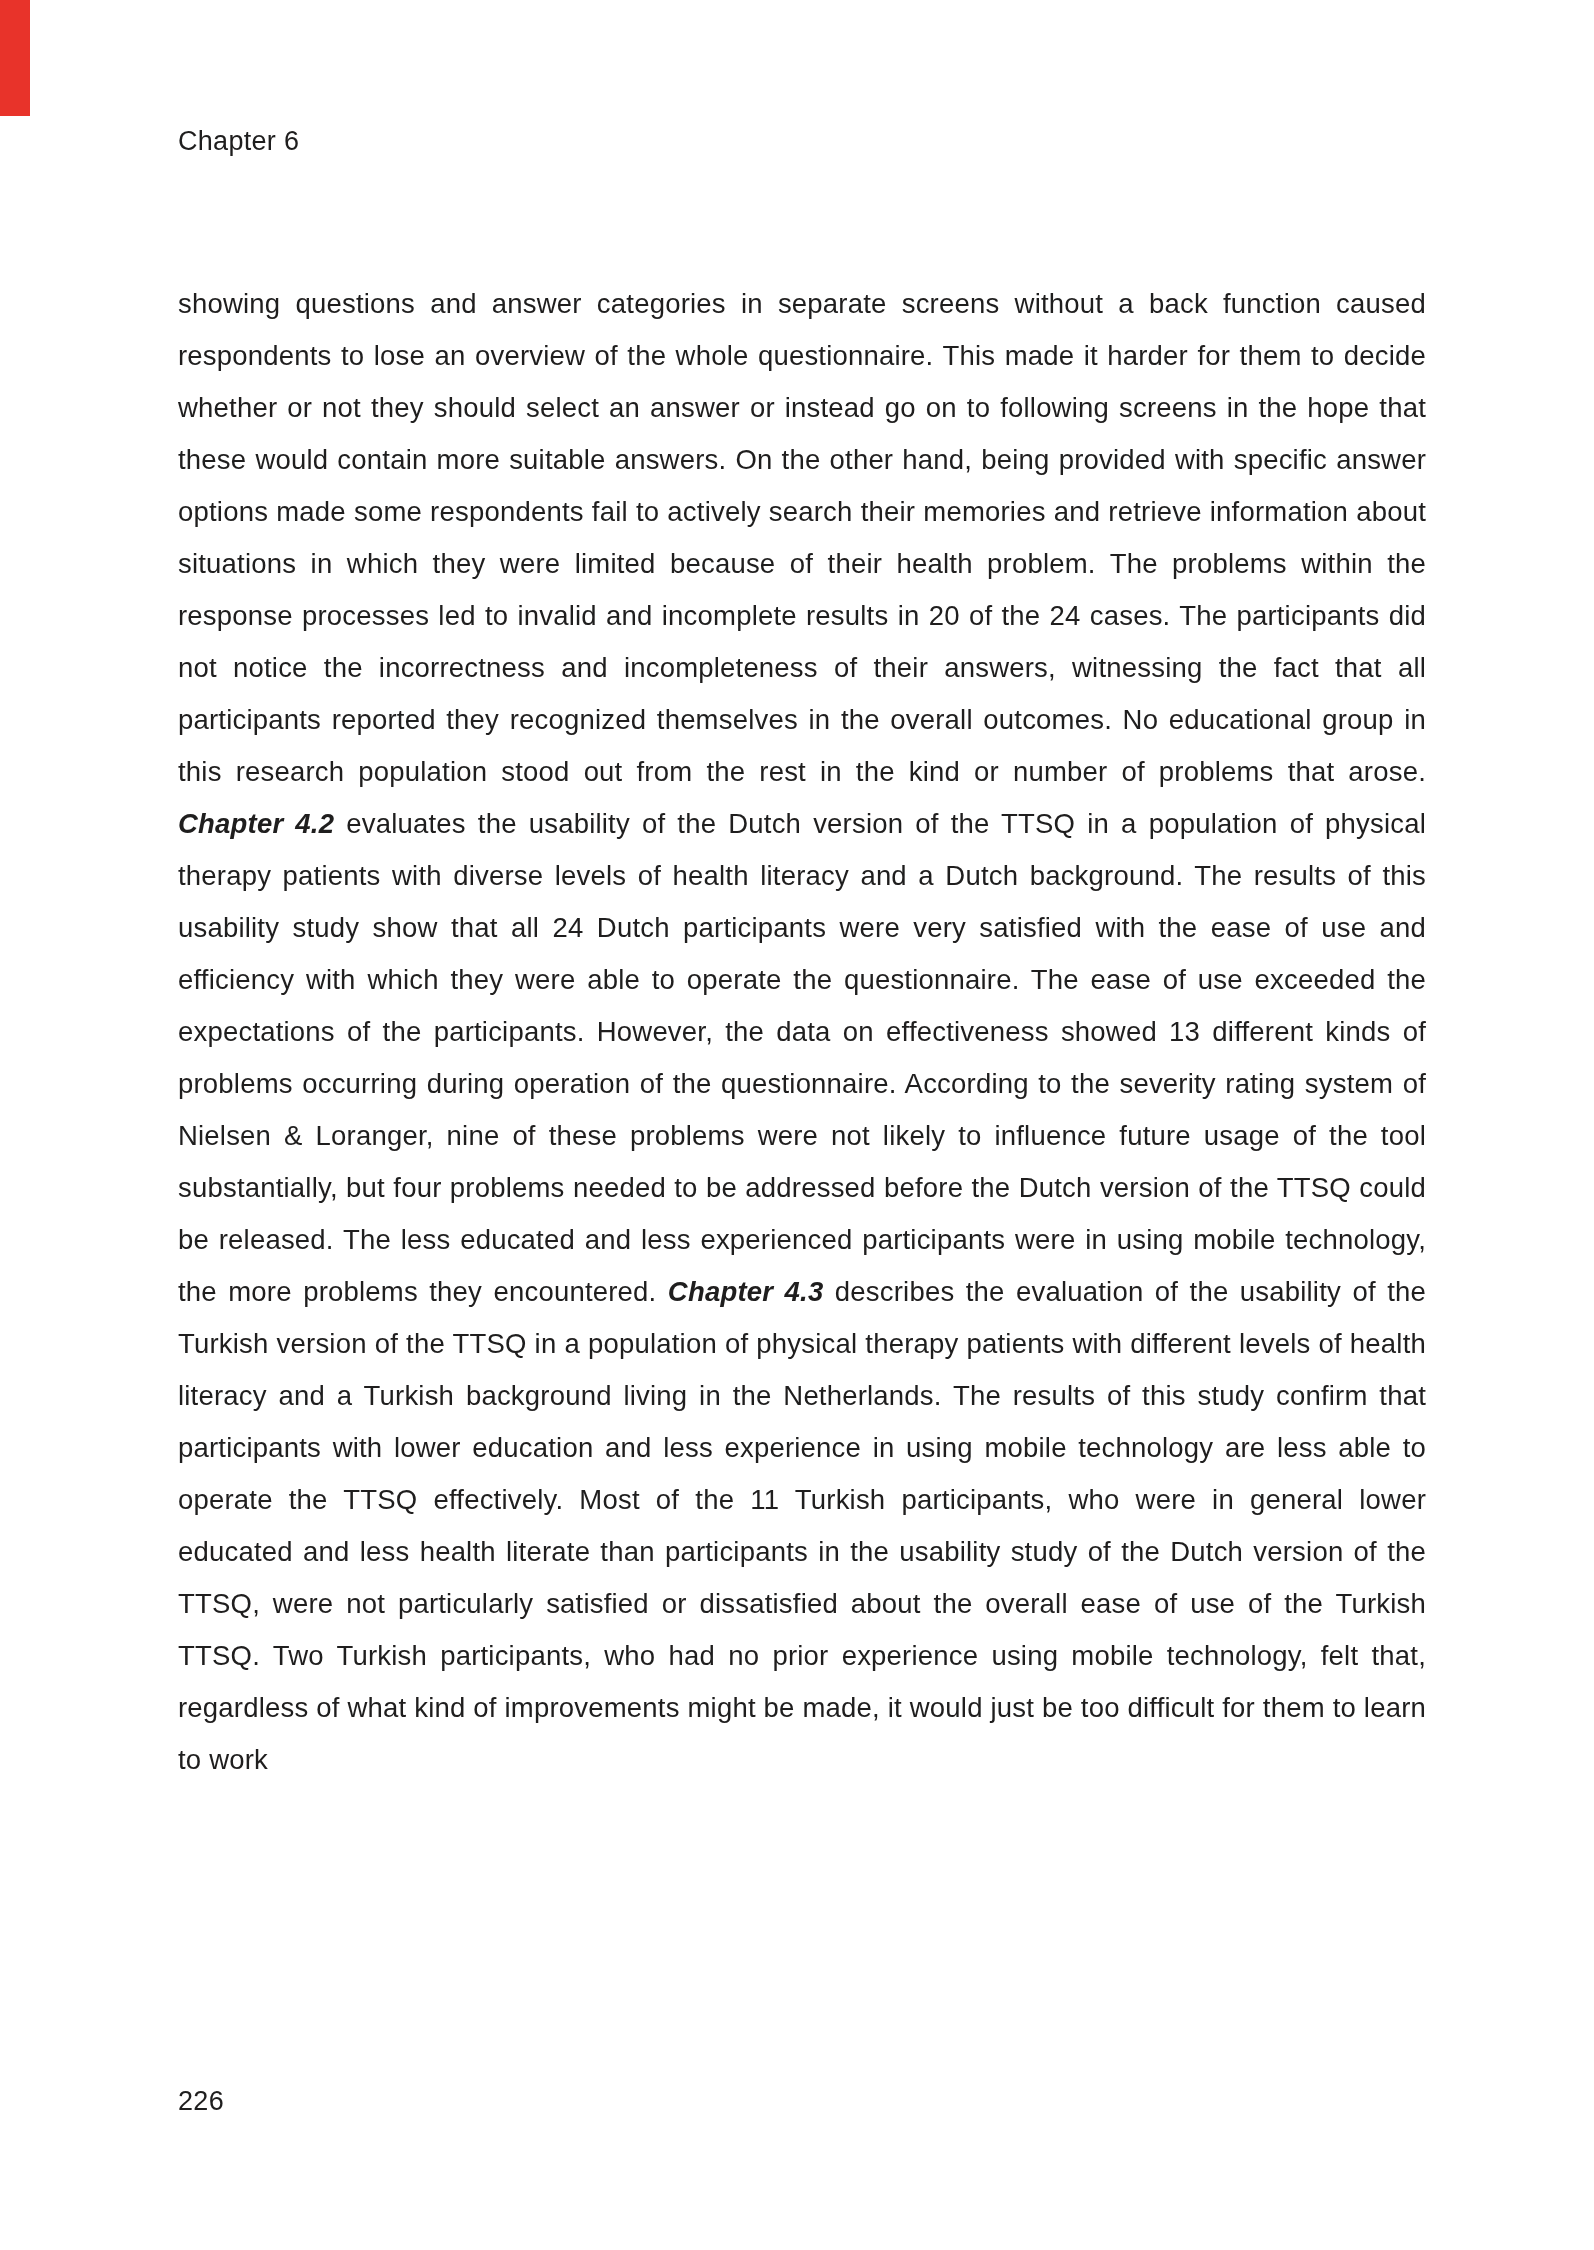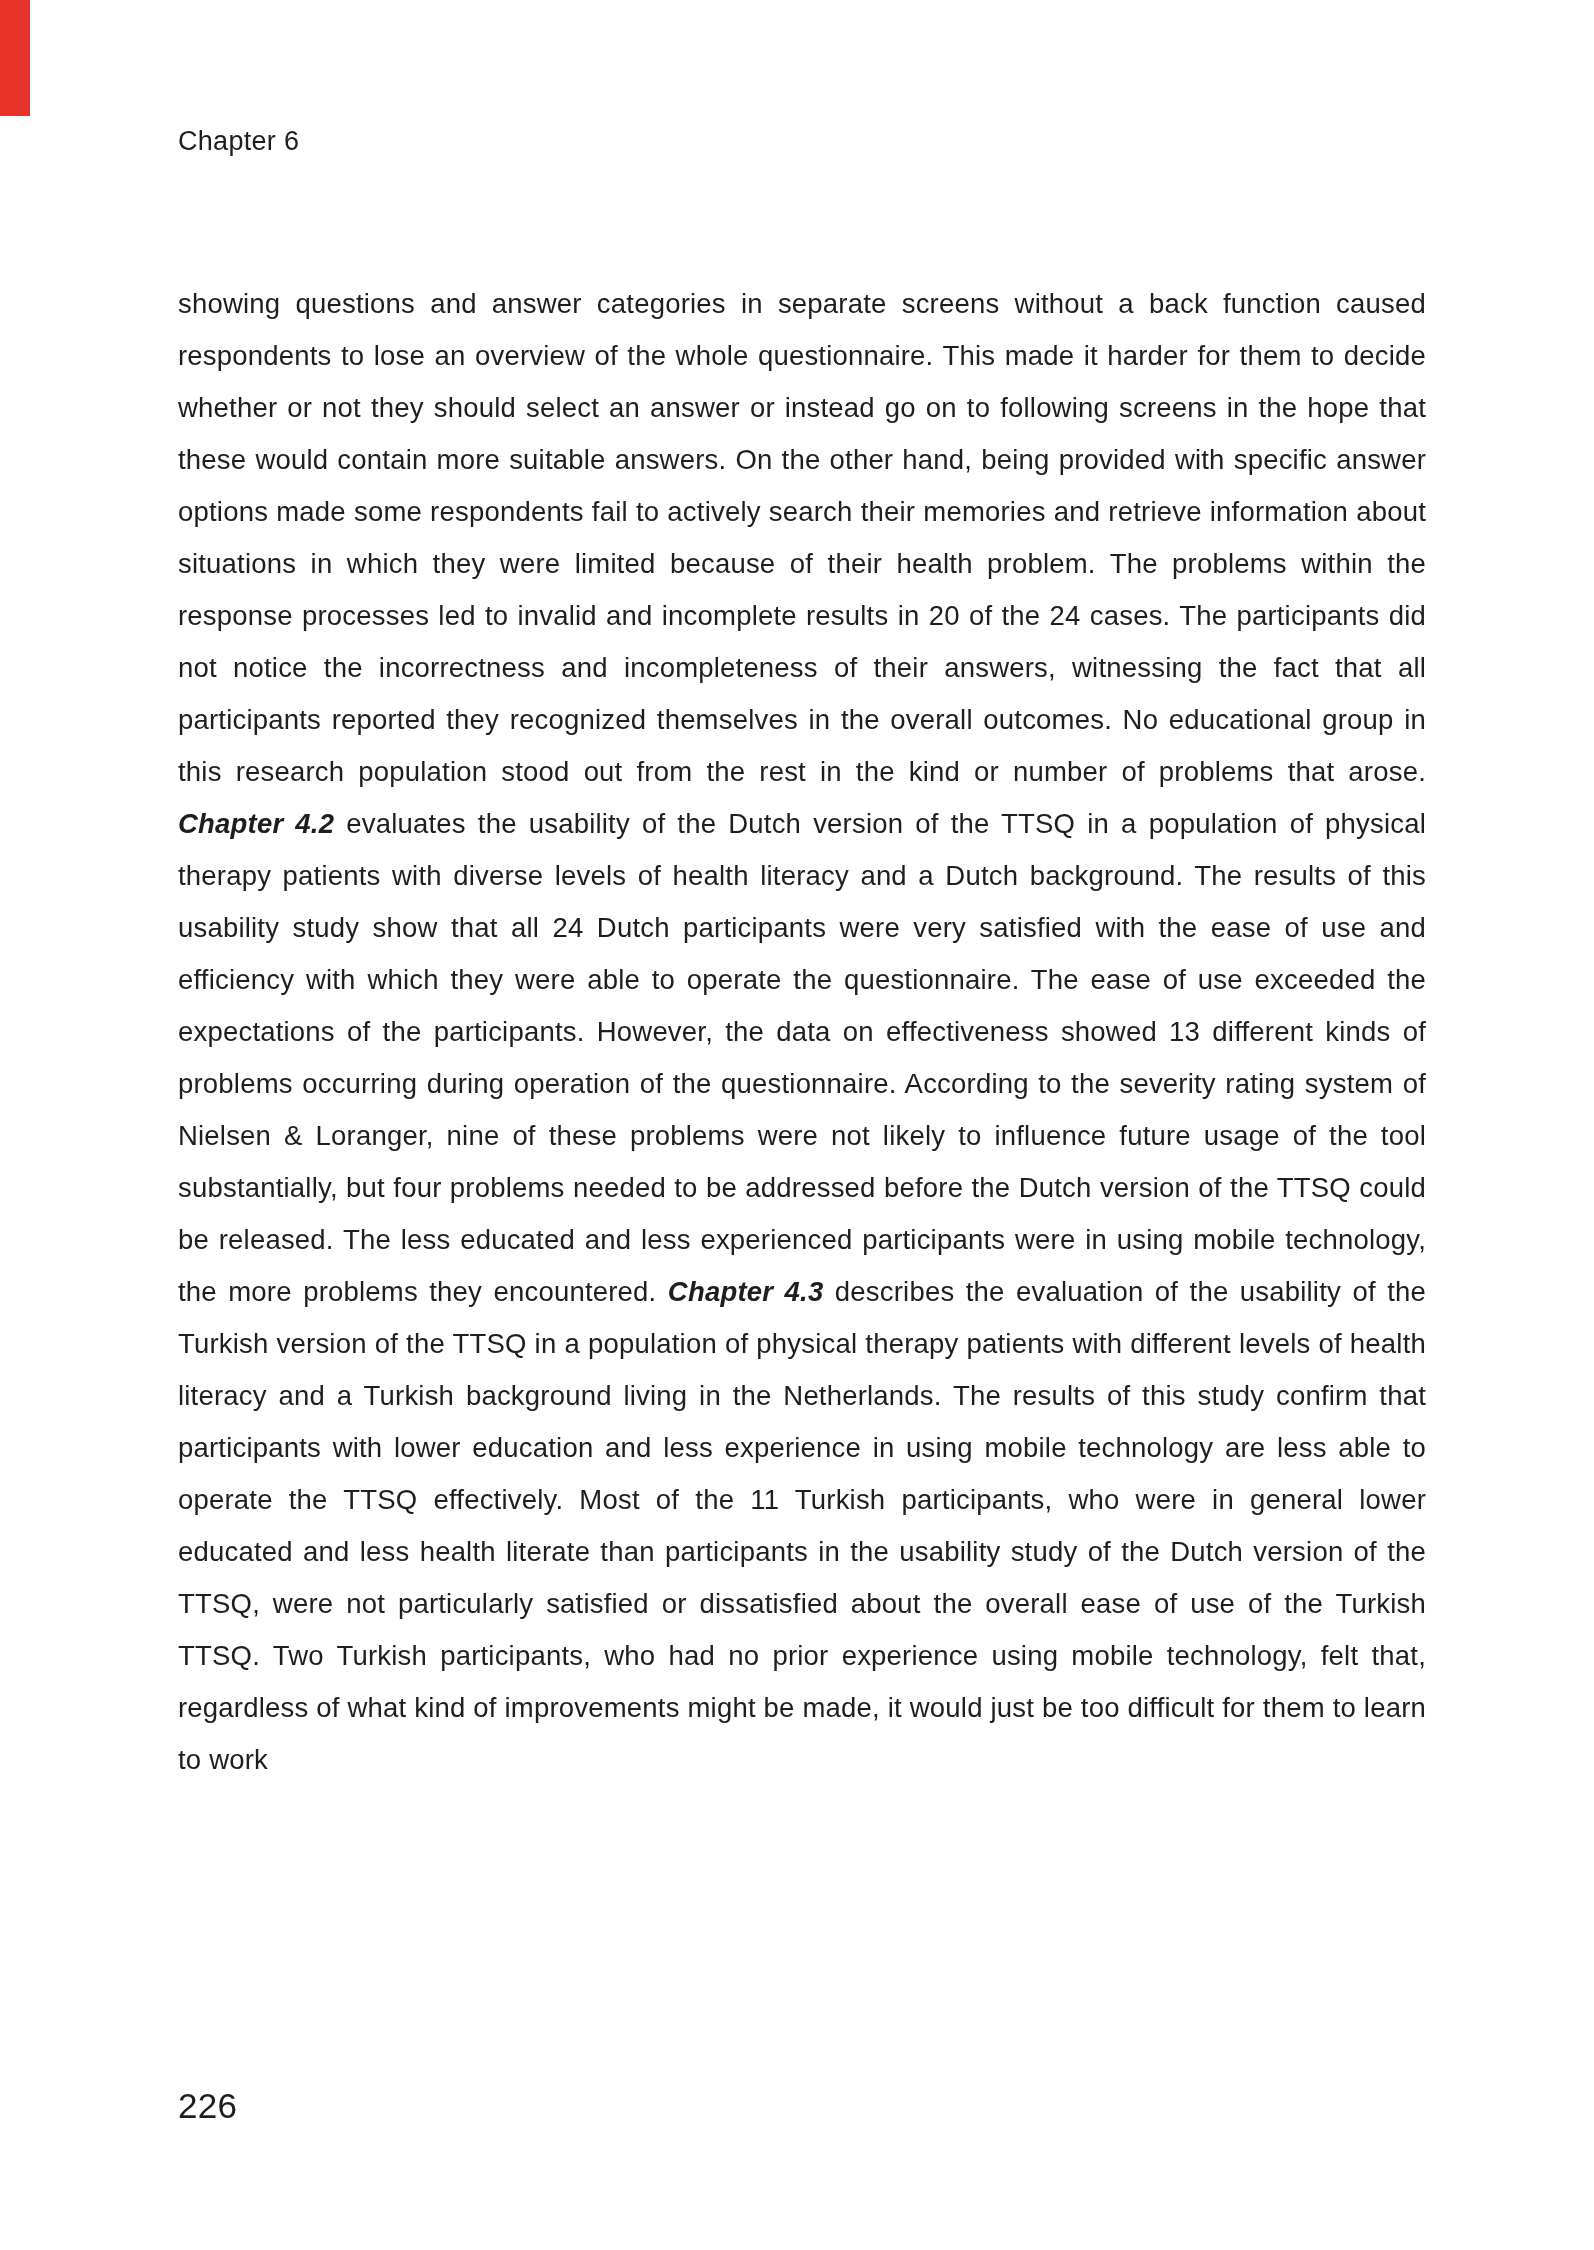--- a/index.html
+++ b/index.html
@@ -52,21 +52,21 @@
     font-style: normal;
   }
   .seg-bold-italic {
     font-weight: bold;
     font-style: italic;
   }
   .page-number {
     position: absolute;
     left: 178px;
     top: 2086px;
-    font-size: 35px;
+    font-size: 27px;
     letter-spacing: 0.3px;
     color: #1f1e1e;
   }
 </style>
 </head>
 <body>
 
 <div class="page">
 
   <div class="chapter-tab" style="background: rgb(232, 51, 42);"></div>

